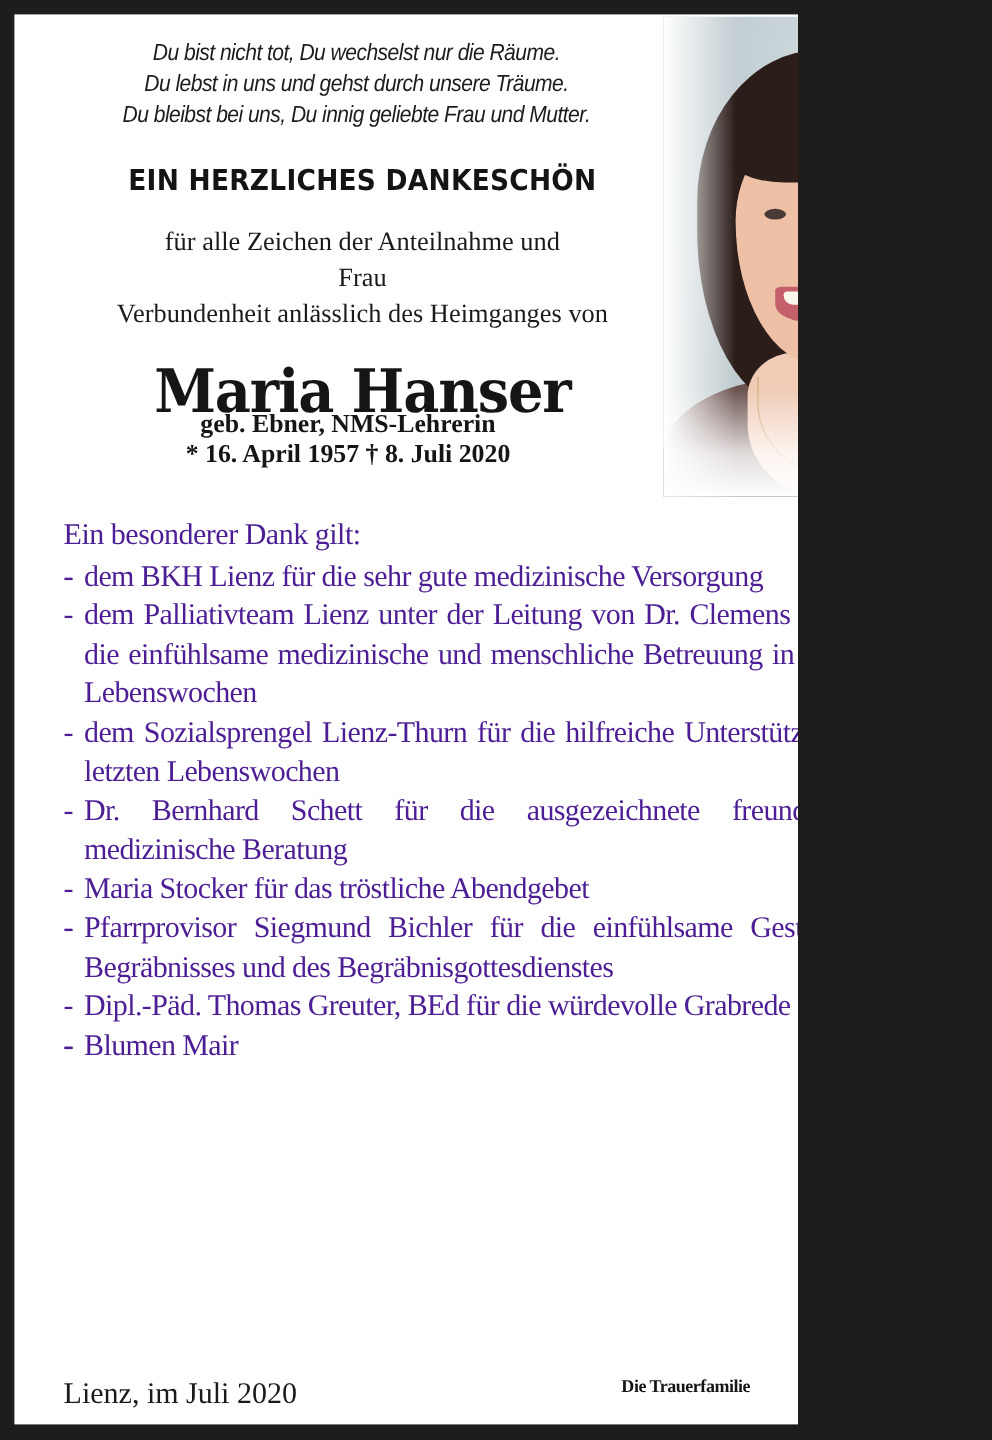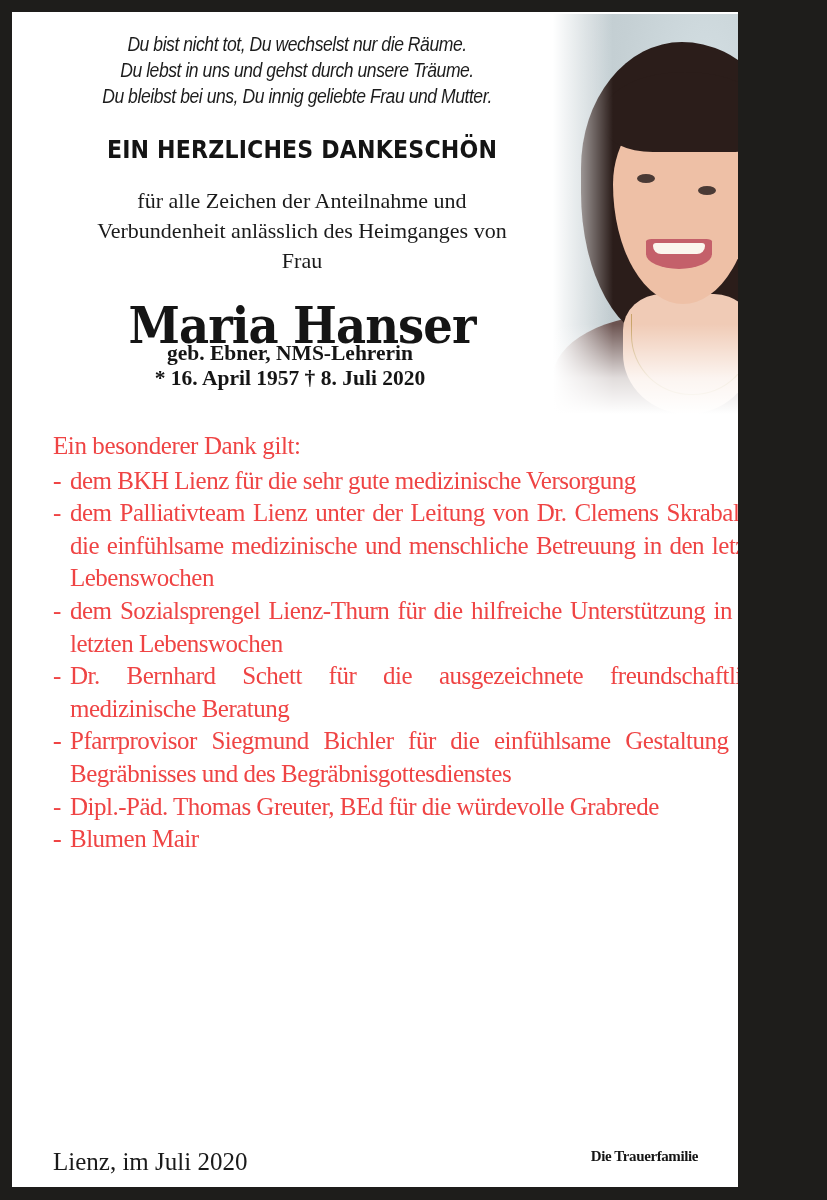--- a/index.html
+++ b/index.html
@@ -1,20 +1,20 @@
 <!DOCTYPE html>
 <html><head>
 <meta charset="utf-8">
 <style>
   html, body { margin: 0; padding: 0; }
   body {
     width: 827px; height: 1200px; background: #1e1d1b; position: relative; overflow: hidden;
   }
   .sheet {
-    position: absolute; left: 12px; top: 12px; width: 726px; height: 1175px;
+    position: absolute; left: 12px; top: 12px; width: 653px; height: 1175px;
     background: #ffffff; overflow: hidden;
   }
   .poem {
     position: absolute; left: 20px; top: 19px; width: 530px; text-align: center;
     font-family: "Liberation Sans", sans-serif; font-style: italic; font-size: 19.5px;
     line-height: 26px; color: #1c1c1c; letter-spacing: -0.5px;
     transform: scaleX(0.9); transform-origin: center top;
   }
   .poem div { white-space: nowrap; }
   .headline {
@@ -92,21 +92,21 @@
   .photo-credit {
     position: absolute; left: 783px; top: 10px; width: 14px; height: 110px;
     font-family: "Liberation Sans", sans-serif; font-size: 11.5px; color: #6f7679;
   }
   .photo-credit span {
     position: absolute; left: 0; top: 110px; white-space: nowrap;
     transform: rotate(-90deg); transform-origin: left top;
   }
   .body-text {
     position: absolute; left: 41px; top: 418px; width: 722px;
-    font-family: "Liberation Serif", serif; font-size: 25px; line-height: 32.6px; color: #ef4444;
+    font-family: "Liberation Serif", serif; font-size: 25px; line-height: 32.6px; color: #4c1d95;
   }
   .intro { margin: 0 0 2px 0; white-space: nowrap; letter-spacing: -0.4px; }
   .items { list-style: none; margin: 0; padding: 0; }
   .items li {
     position: relative; padding-left: 17px; text-align: justify; text-align-last: left;
     letter-spacing: -0.5px; word-spacing: 0px;
   }
   .items li .dash { position: absolute; left: 0; top: 0; }
   .footer-place {
     position: absolute; left: 41px; top: 1136px;
@@ -134,22 +134,22 @@
   <div class="poem">
     <div>Du bist nicht tot, Du wechselst nur die Räume.</div>
     <div>Du lebst in uns und gehst durch unsere Träume.</div>
     <div>Du bleibst bei uns, Du innig geliebte Frau und Mutter.</div>
   </div>
 
   <div class="headline">EIN HERZLICHES DANKESCHÖN</div>
 
   <div class="thanks-for">
     <div>für alle Zeichen der Anteilnahme und</div>
+    <div>Frau</div>
     <div>Verbundenheit anlässlich des Heimganges von</div>
-    <div>Frau</div>
   </div>
 
   <div class="name">Maria Hanser</div>
   <div class="subline birth">geb. Ebner, NMS-Lehrerin</div>
   <div class="subline dates">* 16. April 1957 † 8. Juli 2020</div>
 
   <div class="photo">
     <div class="shoulders"></div>
     <div class="hair"></div>
     <div class="neck"></div>
@@ -169,21 +169,21 @@
   </div>
 
   <div class="body-text">
     <div class="intro">Ein besonderer Dank gilt:</div>
     <ul class="items">
       <li><span class="dash">-</span></li>
       <li><span class="dash">-</span><span>dem BKH Lienz für die sehr gute medizinische Versorgung</span></li>
       <li><span class="dash">-</span><span>dem Palliativteam Lienz unter der Leitung von Dr. Clemens Skrabal für die einfühlsame medizinische und menschliche Betreuung in den letzten Lebenswochen</span></li>
       <li><span class="dash">-</span><span>dem Sozialsprengel Lienz-Thurn für die hilfreiche Unterstützung in den letzten Lebenswochen</span></li>
       <li><span class="dash">-</span><span>Dr. Bernhard Schett für die ausgezeichnete freundschaftliche medizinische Beratung</span></li>
-      <li><span class="dash">-</span></li>
+      <li><span class="dash">-</span><span>Maria Stocker für das tröstliche Abendgebet</span></li>
       <li><span class="dash">-</span></li>
       <li><span class="dash">-</span><span>Pfarrprovisor Siegmund Bichler für die einfühlsame Gestaltung des Begräbnisses und des Begräbnisgottesdienstes</span></li>
       <li><span class="dash">-</span><span>Dipl.-Päd. Thomas Greuter, BEd für die würdevolle Grabrede</span></li>
       <li><span class="dash">-</span></li>
       <li><span class="dash">-</span></li>
       <li><span class="dash">-</span><span>Blumen Mair</span></li>
     </ul>
   </div>
 
   <div class="footer-place">Lienz, im Juli 2020</div>

